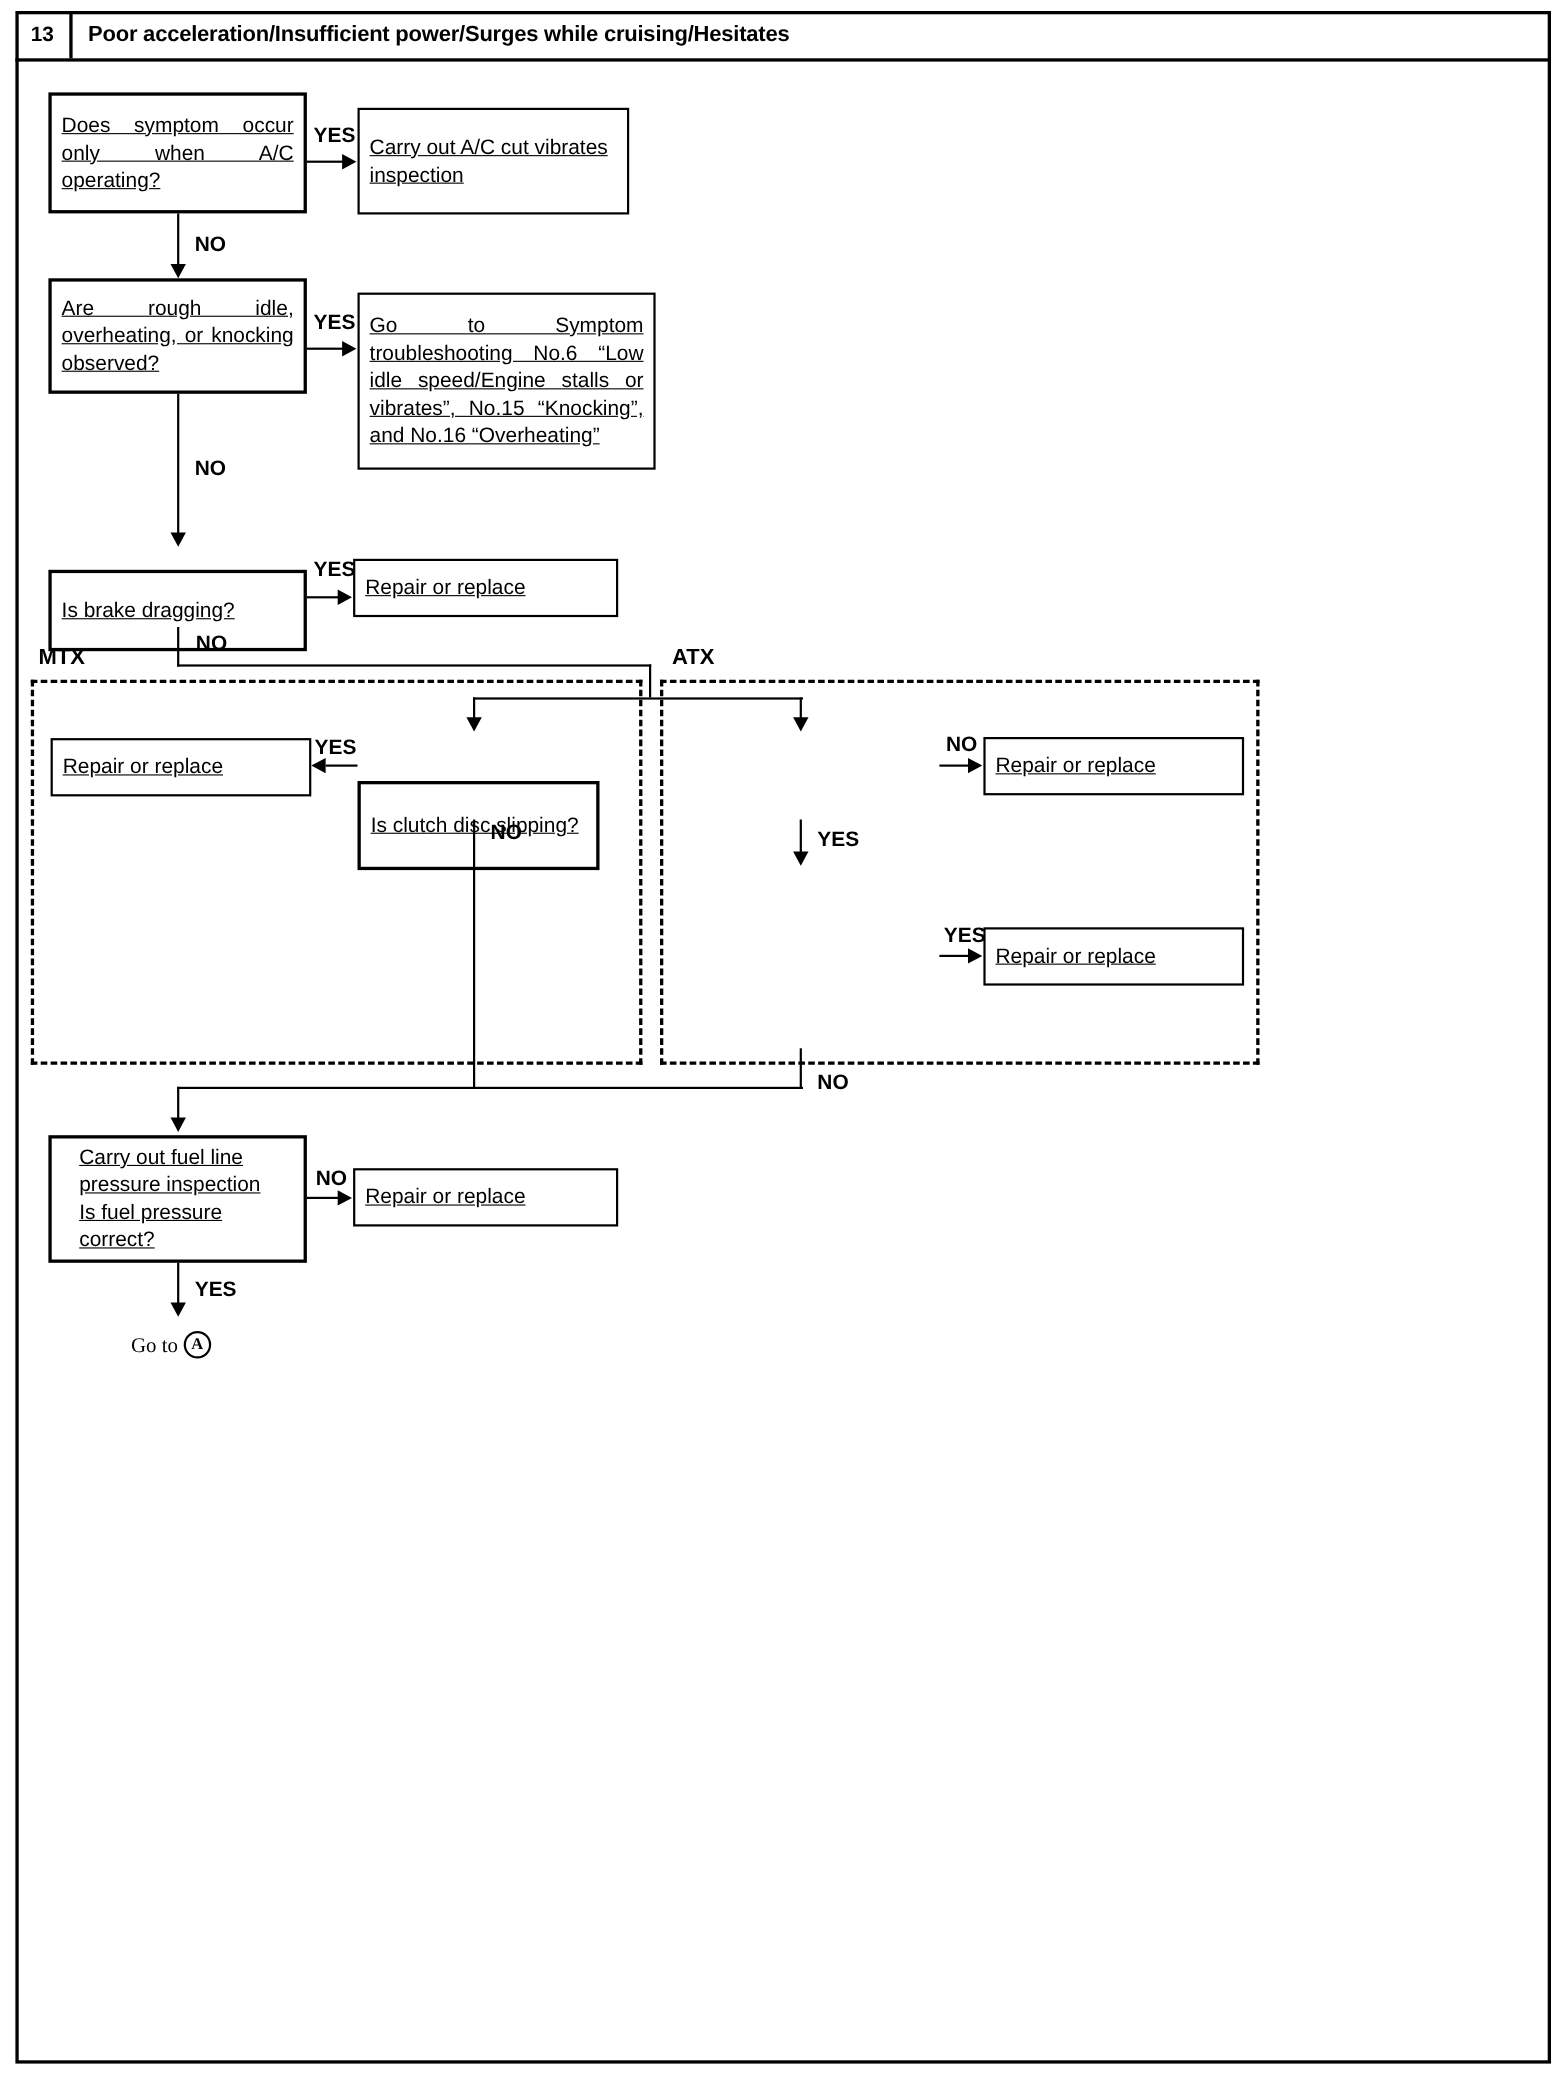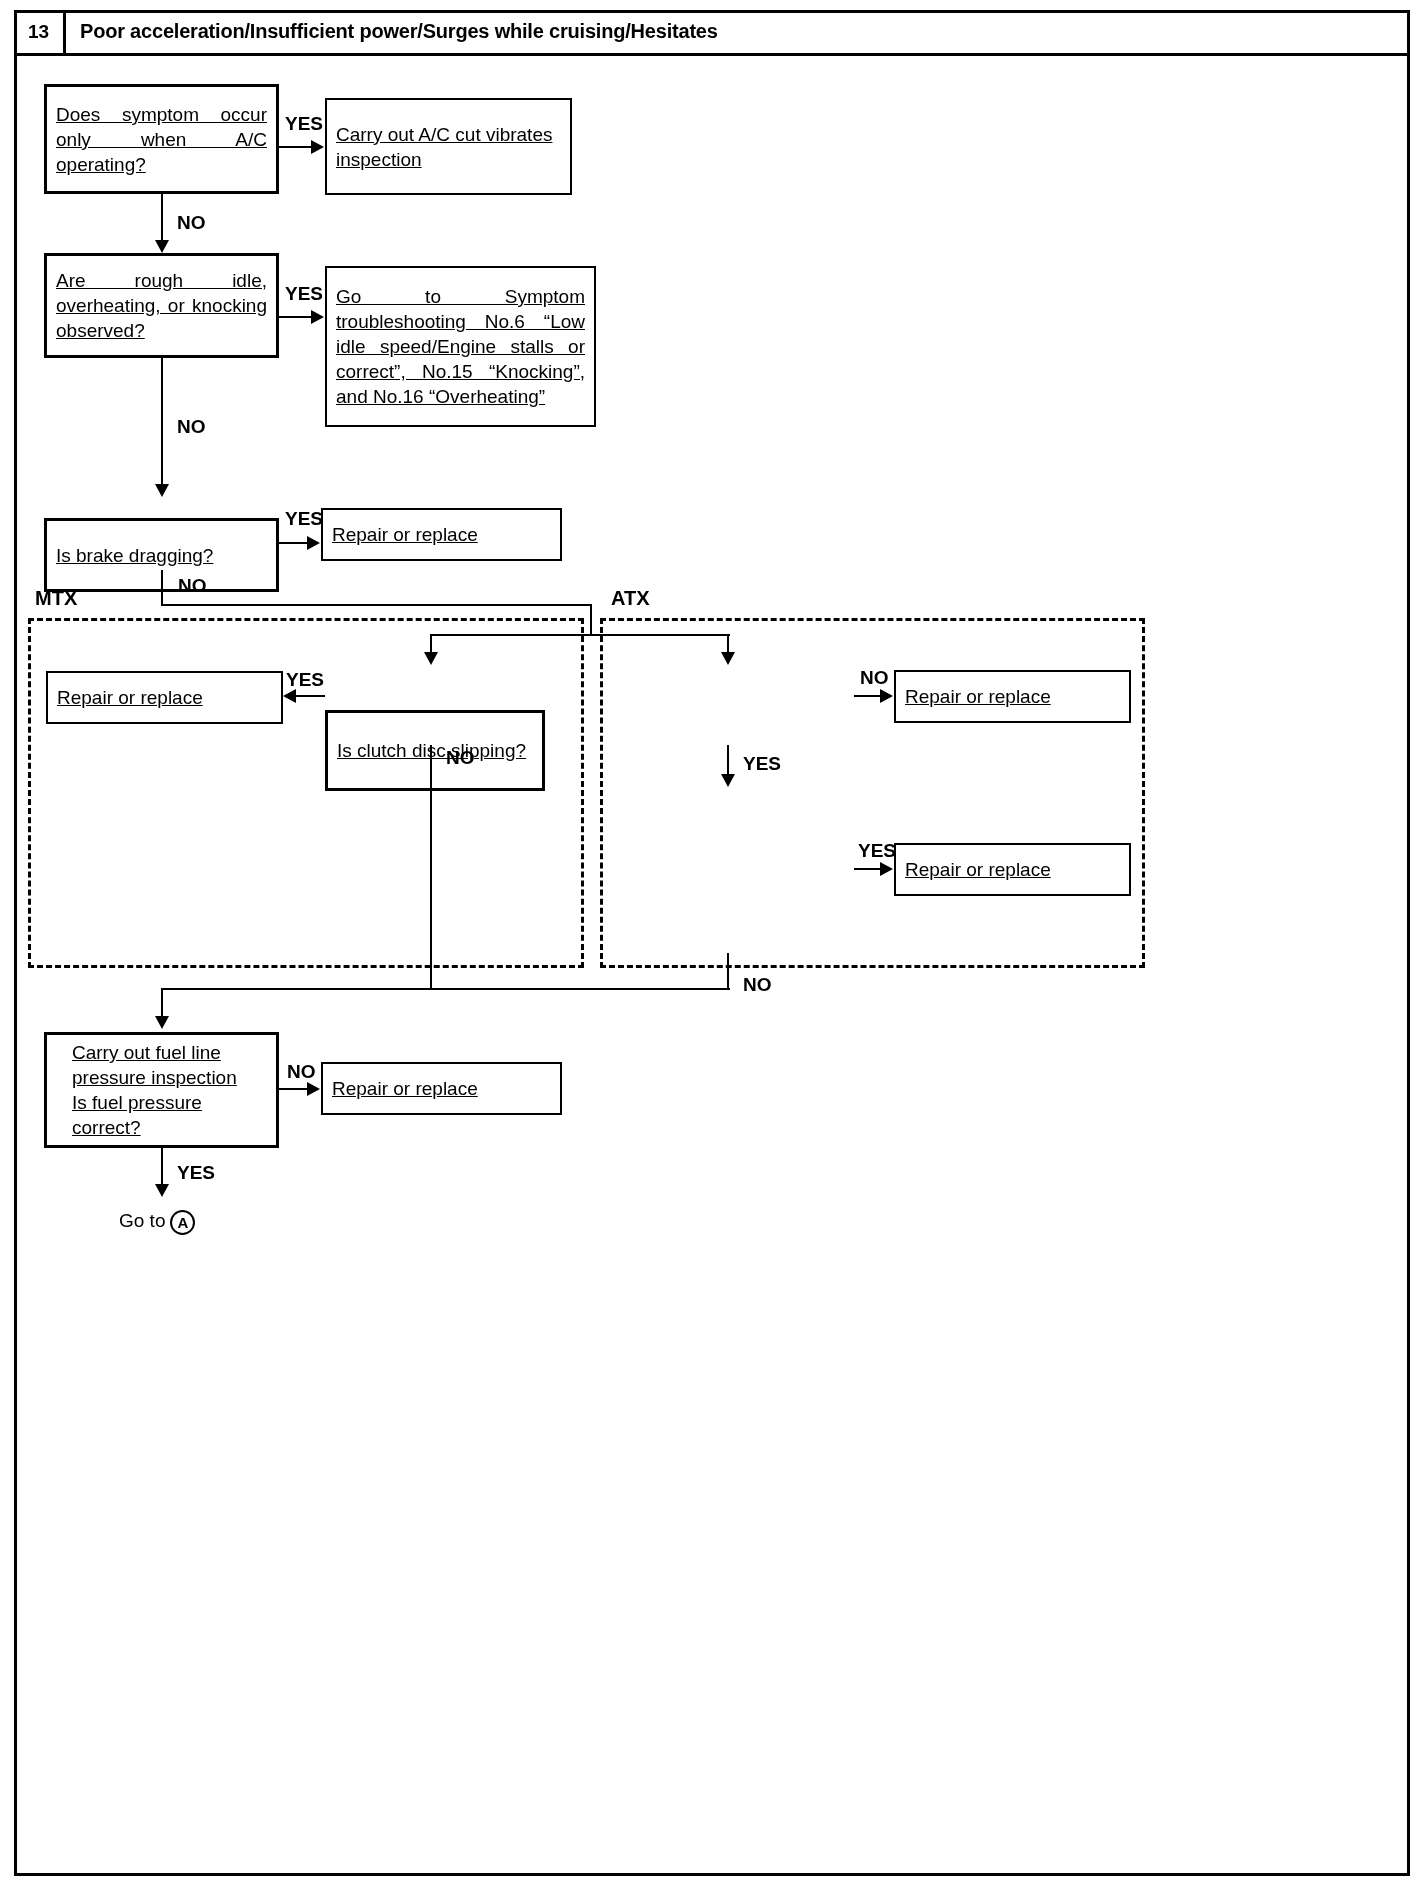--- a/index.html
+++ b/index.html
@@ -94,21 +94,21 @@
     box-sizing:border-box;
     border:3px dashed #000;
     background:transparent;
   }
 
   
   .goto{
     position:absolute;
     font-size:19px;
     white-space:nowrap;
-    display:flex; align-items:flex-start; gap:5px;
+    display:flex; align-items:flex-end; gap:5px;font-family:Liberation Serif, serif;
   }
   .circA{
     display:inline-flex; align-items:center; justify-content:center;
     width:21px; height:21px;
     border:2px solid #000;
     border-radius:50%;
     font-size:15px; font-weight:bold;
     line-height:1;
   }
 </style>
@@ -138,21 +138,21 @@
 
   <div class="ln v2" style="left:161px; top:194px; height:54px;"></div>
   <div class="ar ar-down" style="left:155px; top:240px;"></div>
   <div class="lbl" style="left:177px; top:213px;">NO</div>
 
   <div class="box thick just" style="left:44px; top:253px; width:235px; height:105px;">
     <div class="txt">Are rough idle, overheating, or knocking observed?</div>
   </div>
 
   <div class="box thin just" style="left:325px; top:266px; width:271px; height:161px;">
-    <div class="txt">Go to Symptom troubleshooting No.6 “Low idle speed/Engine stalls or correct”, No.15 “Knocking”, and No.16 “Overheating”</div>
+    <div class="txt">Go to Symptom troubleshooting No.6 “Low idle speed/Engine stalls or vibrates”, No.15 “Knocking”, and No.16 “Overheating”</div>
   </div>
 
   <div class="ln h2" style="left:279px; top:316px; width:34px;"></div>
   <div class="ar ar-right" style="left:311px; top:310px;"></div>
   <div class="lbl" style="left:285px; top:284px;">YES</div>
 
   <div class="ln v2" style="left:161px; top:358px; height:134px;"></div>
   <div class="ar ar-down" style="left:155px; top:484px;"></div>
   <div class="lbl" style="left:177px; top:417px;">NO</div>
 

